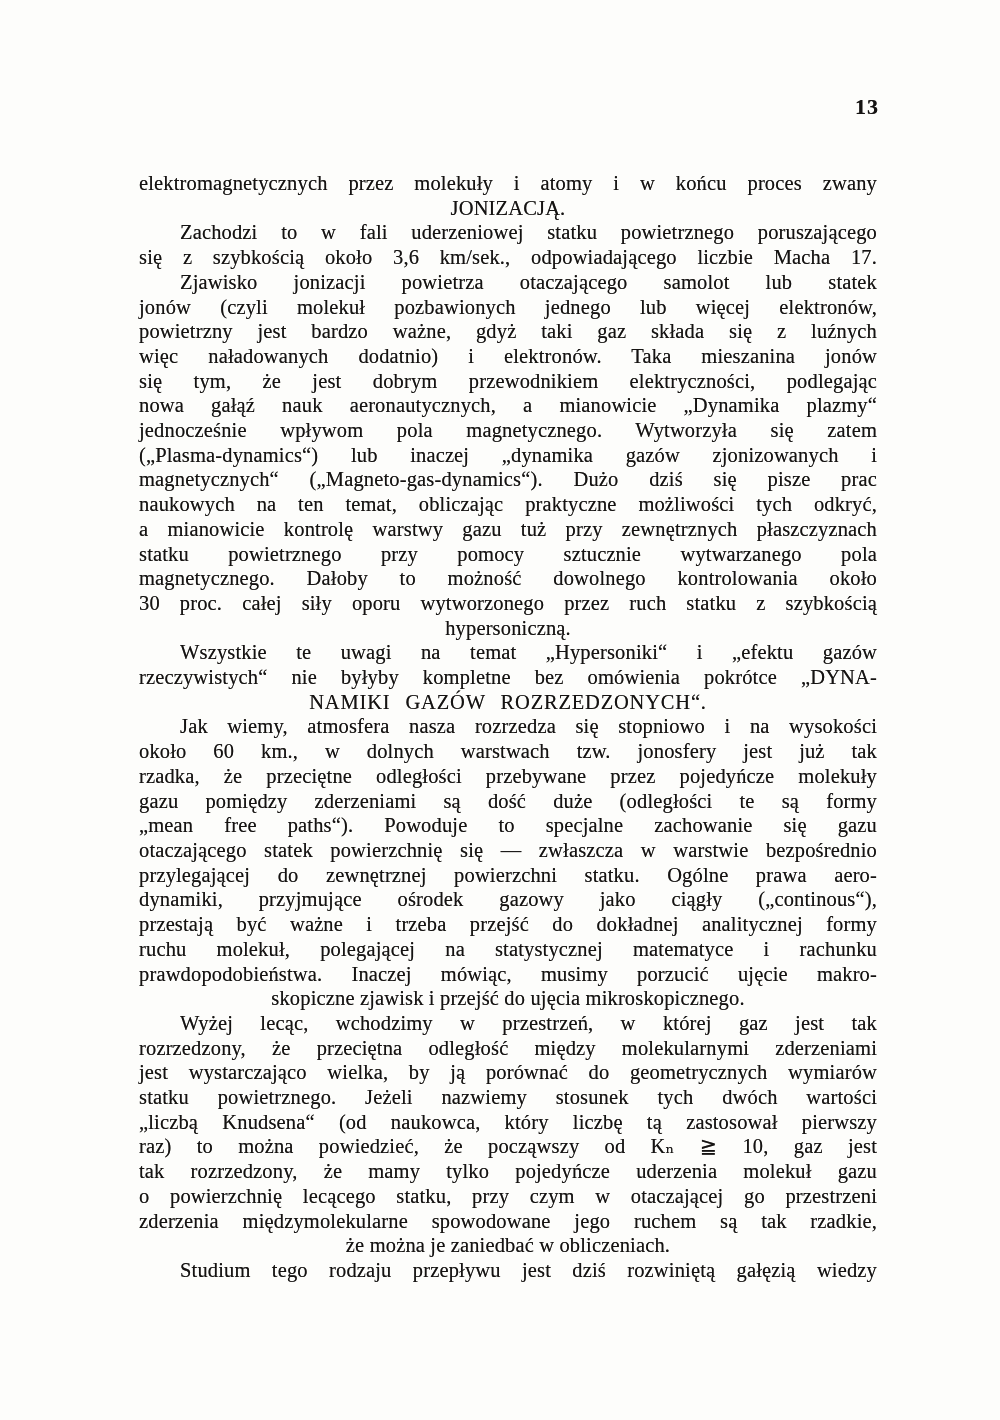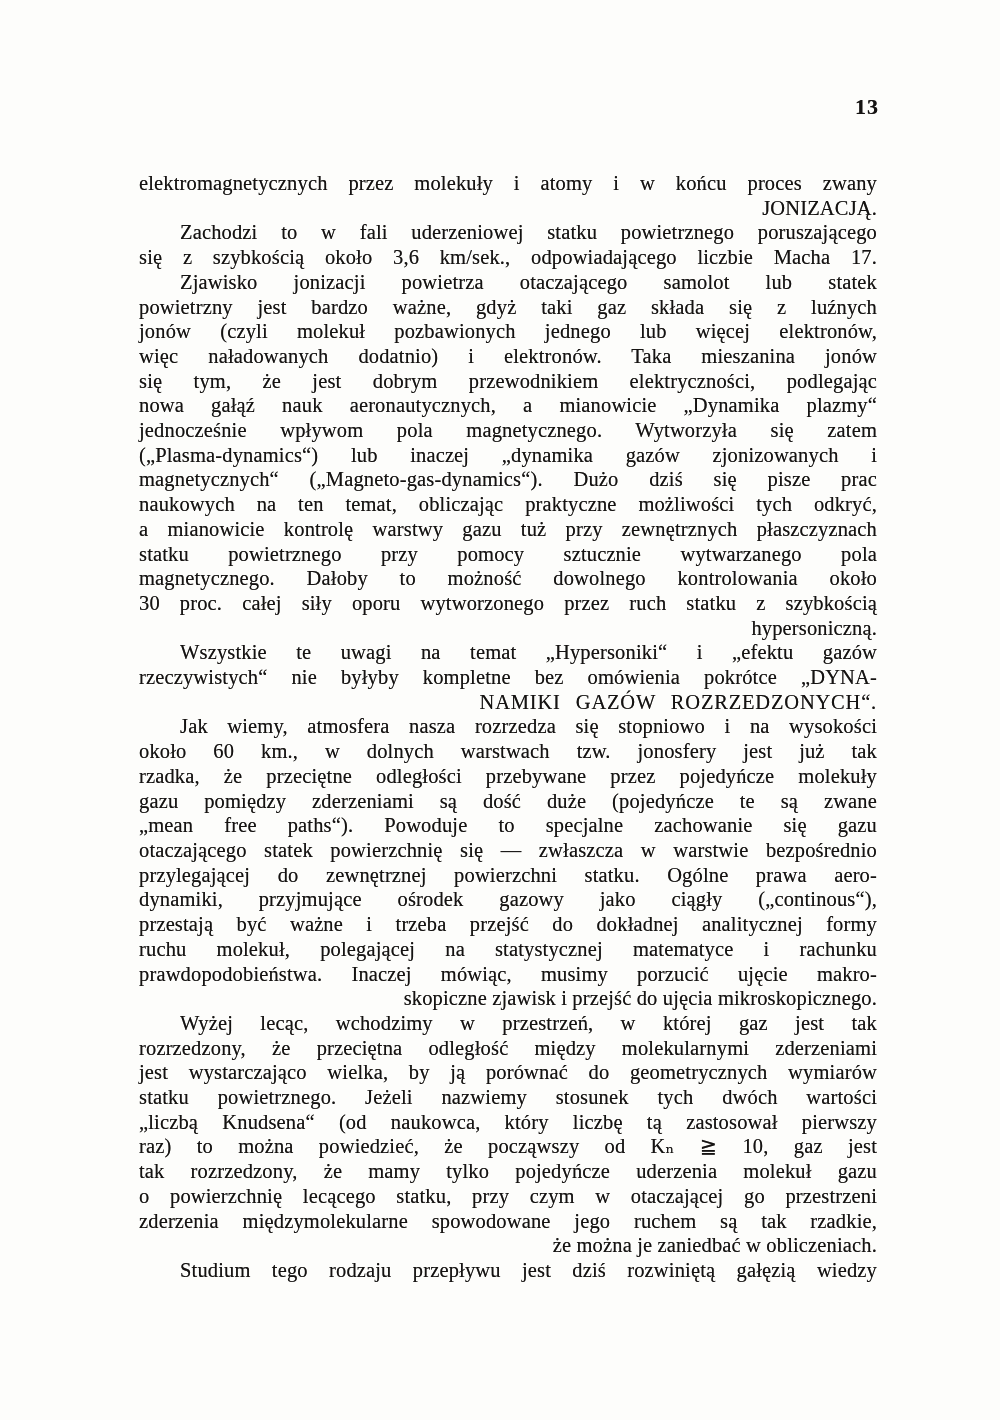--- a/index.html
+++ b/index.html
@@ -28,43 +28,43 @@
     left: 139px;
     top: 147px;
     width: 738px;
     font-size: 20.5px;
     line-height: 24.7px;
     letter-spacing: 0.15px;
     text-shadow: 0 0 0.5px rgba(20,18,16,0.6);
     margin-top: 24px;
   }
   .para { margin: 0; padding: 0; }
-  .line { text-align: right; }
+  .line { text-align: center; }
   .line.just { text-align: justify; text-align-last: justify; }
   .line.first { text-indent: 41px; }
   .line.wide { word-spacing: 0.45em; letter-spacing: 0.8px; }
 </style>
 </head>
 <body>
 
 <div class="page">
   <div class="pagenum">13</div>
   <div class="textblock">
       <div class="para">
         <div class="line just">elektromagnetycznych przez molekuły i atomy i w końcu proces zwany</div>
         <div class="line">JONIZACJĄ.</div>
       </div>
       <div class="para">
         <div class="line just first">Zachodzi to w fali uderzeniowej statku powietrznego poruszającego</div>
         <div class="line just">się z szybkością około 3,6 km/sek., odpowiadającego liczbie Macha 17.</div>
       </div>
       <div class="para">
         <div class="line just first">Zjawisko jonizacji powietrza otaczającego samolot lub statek</div>
+        <div class="line just">jonów (czyli molekuł pozbawionych jednego lub więcej elektronów,</div>
         <div class="line just">powietrzny jest bardzo ważne, gdyż taki gaz składa się z luźnych</div>
-        <div class="line just">jonów (czyli molekuł pozbawionych jednego lub więcej elektronów,</div>
         <div class="line just">więc naładowanych dodatnio) i elektronów. Taka mieszanina jonów</div>
         <div class="line just">się tym, że jest dobrym przewodnikiem elektryczności, podlegając</div>
         <div class="line just">nowa gałąź nauk aeronautycznych, a mianowicie „Dynamika plazmy“</div>
         <div class="line just">jednocześnie wpływom pola magnetycznego. Wytworzyła się zatem</div>
         <div class="line just">(„Plasma-dynamics“) lub inaczej „dynamika gazów zjonizowanych i</div>
         <div class="line just">magnetycznych“ („Magneto-gas-dynamics“). Dużo dziś się pisze prac</div>
         <div class="line just">naukowych na ten temat, obliczając praktyczne możliwości tych odkryć,</div>
         <div class="line just">a mianowicie kontrolę warstwy gazu tuż przy zewnętrznych płaszczyznach</div>
         <div class="line just">statku powietrznego przy pomocy sztucznie wytwarzanego pola</div>
         <div class="line just">magnetycznego. Dałoby to możność dowolnego kontrolowania około</div>
@@ -73,21 +73,21 @@
       </div>
       <div class="para">
         <div class="line just first">Wszystkie te uwagi na temat „Hypersoniki“ i „efektu gazów</div>
         <div class="line just">rzeczywistych“ nie byłyby kompletne bez omówienia pokrótce „DYNA-</div>
         <div class="line wide">NAMIKI GAZÓW ROZRZEDZONYCH“.</div>
       </div>
       <div class="para">
         <div class="line just first">Jak wiemy, atmosfera nasza rozrzedza się stopniowo i na wysokości</div>
         <div class="line just">około 60 km., w dolnych warstwach tzw. jonosfery jest już tak</div>
         <div class="line just">rzadka, że przeciętne odległości przebywane przez pojedyńcze molekuły</div>
-        <div class="line just">gazu pomiędzy zderzeniami są dość duże (pojedyńcze te są zwane</div>
+        <div class="line just">gazu pomiędzy zderzeniami są dość duże (odległości te są formy</div>
         <div class="line just">„mean free paths“). Powoduje to specjalne zachowanie się gazu</div>
         <div class="line just">otaczającego statek powierzchnię się — zwłaszcza w warstwie bezpośrednio</div>
         <div class="line just">przylegającej do zewnętrznej powierzchni statku. Ogólne prawa aero-</div>
         <div class="line just">dynamiki, przyjmujące ośrodek gazowy jako ciągły („continous“),</div>
         <div class="line just">przestają być ważne i trzeba przejść do dokładnej analitycznej formy</div>
         <div class="line just">ruchu molekuł, polegającej na statystycznej matematyce i rachunku</div>
         <div class="line just">prawdopodobieństwa. Inaczej mówiąc, musimy porzucić ujęcie makro-</div>
         <div class="line">skopiczne zjawisk i przejść do ujęcia mikroskopicznego.</div>
       </div>
       <div class="para">

